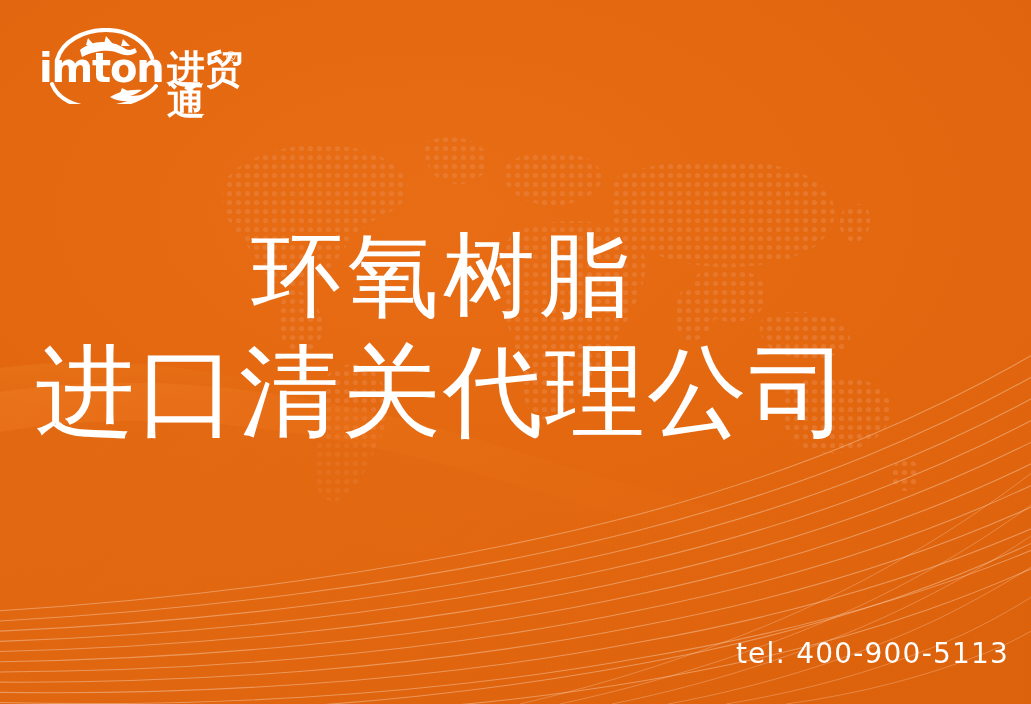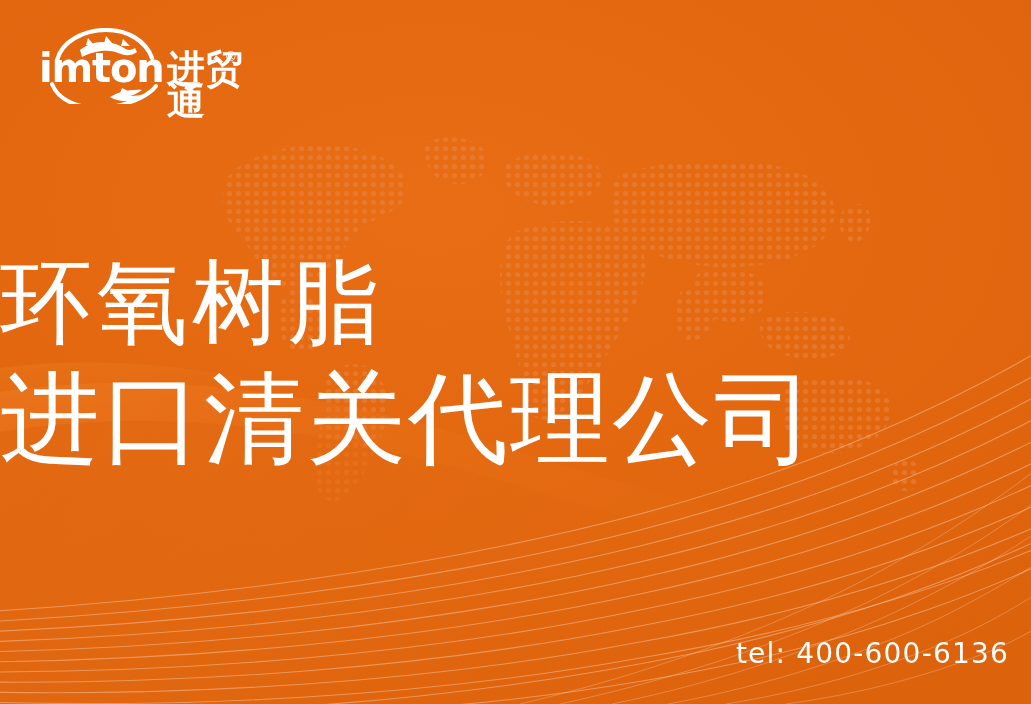--- a/index.html
+++ b/index.html
@@ -101,23 +101,23 @@
     top: 22px;
     font-size: 13px;
     color: #ffffff;
     line-height: 13px;
   }
 
   
   #headline {
     position: absolute;
     left: 0;
-    top: 245px;
+    top: 218px;
     width: 886px;
-    text-align: left;
+    text-align: center;
     color: #ffffff;
   }
   .headline-line {
     display: block;
     color: #ffffff;
     font-weight: 400;
     font-family: "DejaVu Sans", "Liberation Sans", sans-serif;
     white-space: nowrap;
   }
   #headline-line-1 {
@@ -286,15 +286,15 @@
     <div id="logo-wordmark">imton</div>
     <div id="logo-cn">进贸通</div>
     <div id="logo-tm">®</div>
   </div>
 
   <div id="headline">
     <span class="headline-line" id="headline-line-1">环氧树脂</span>
     <span class="headline-line" id="headline-line-2">进口清关代理公司</span>
   </div>
 
-  <div id="tel">tel: 400-600-6136</div>
+  <div id="tel">tel: 400-900-5113</div>
 
 </div>
 
 </body></html>

